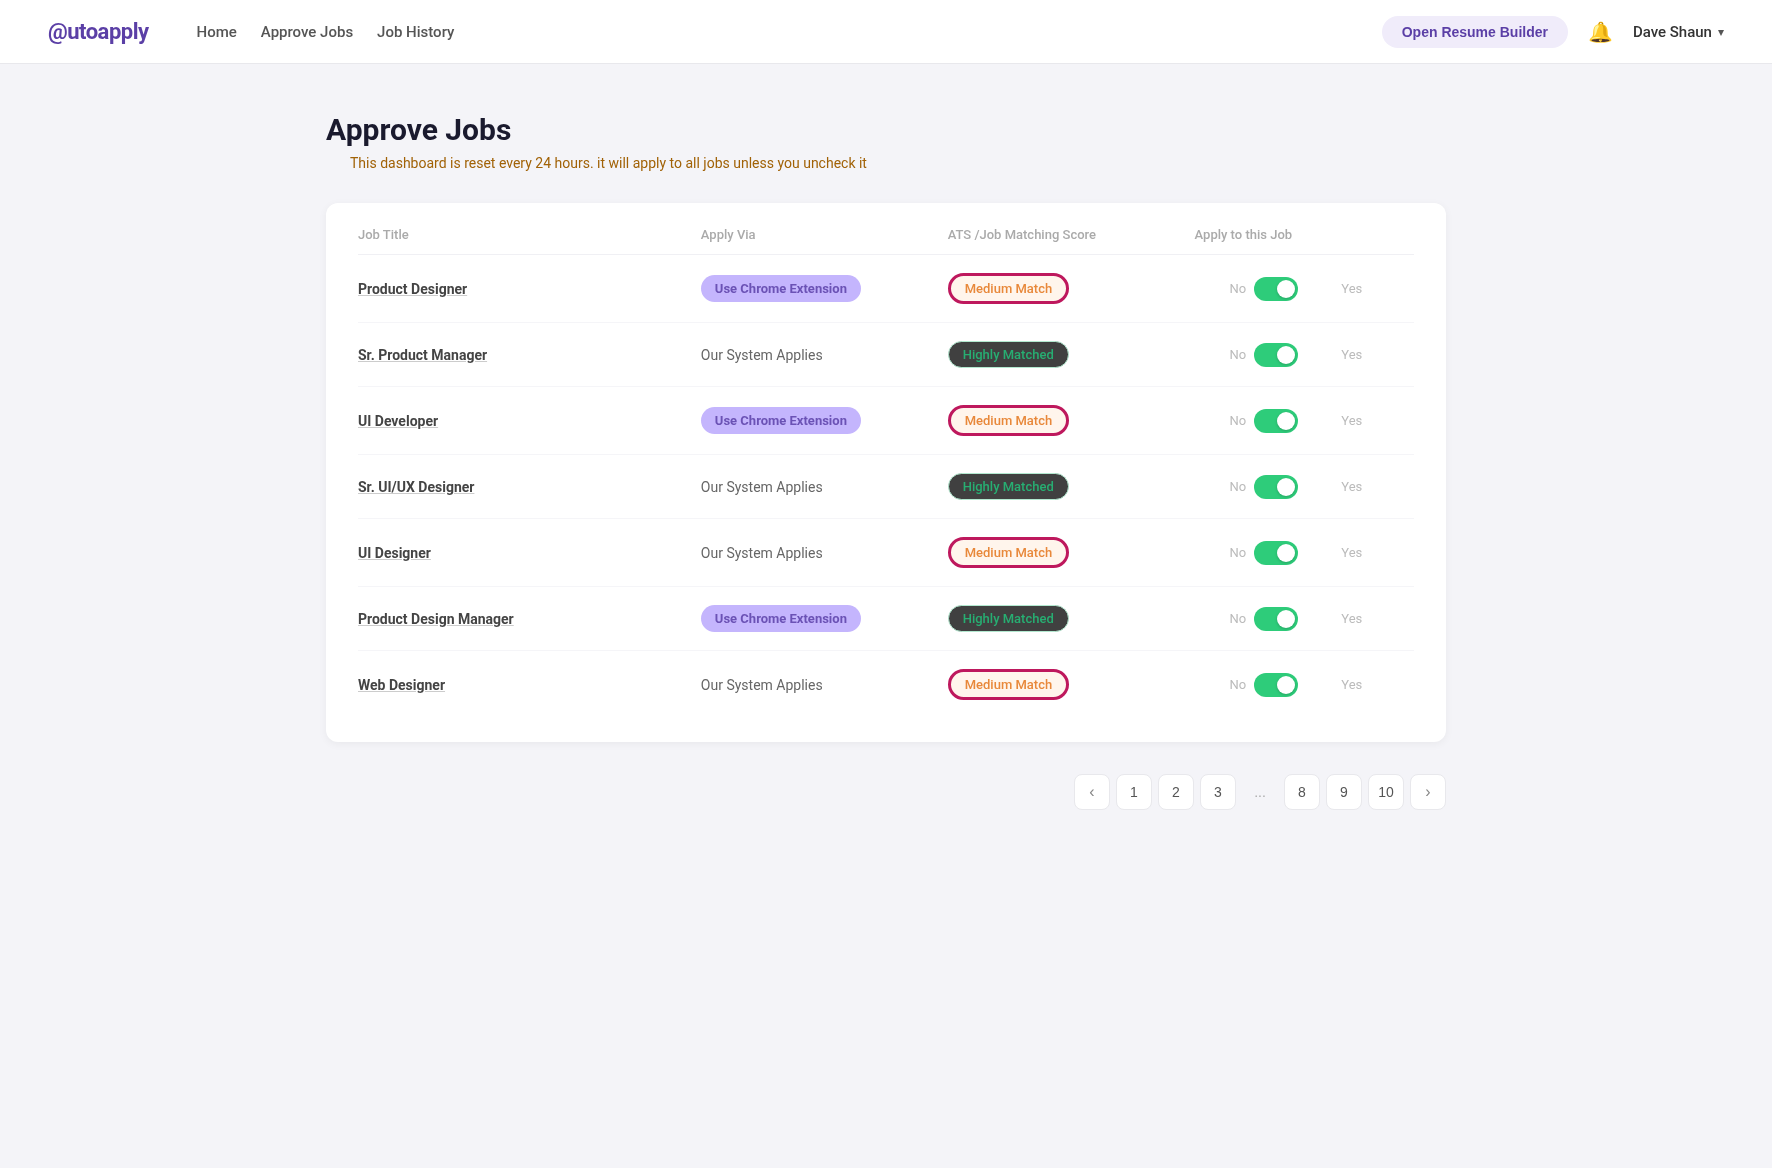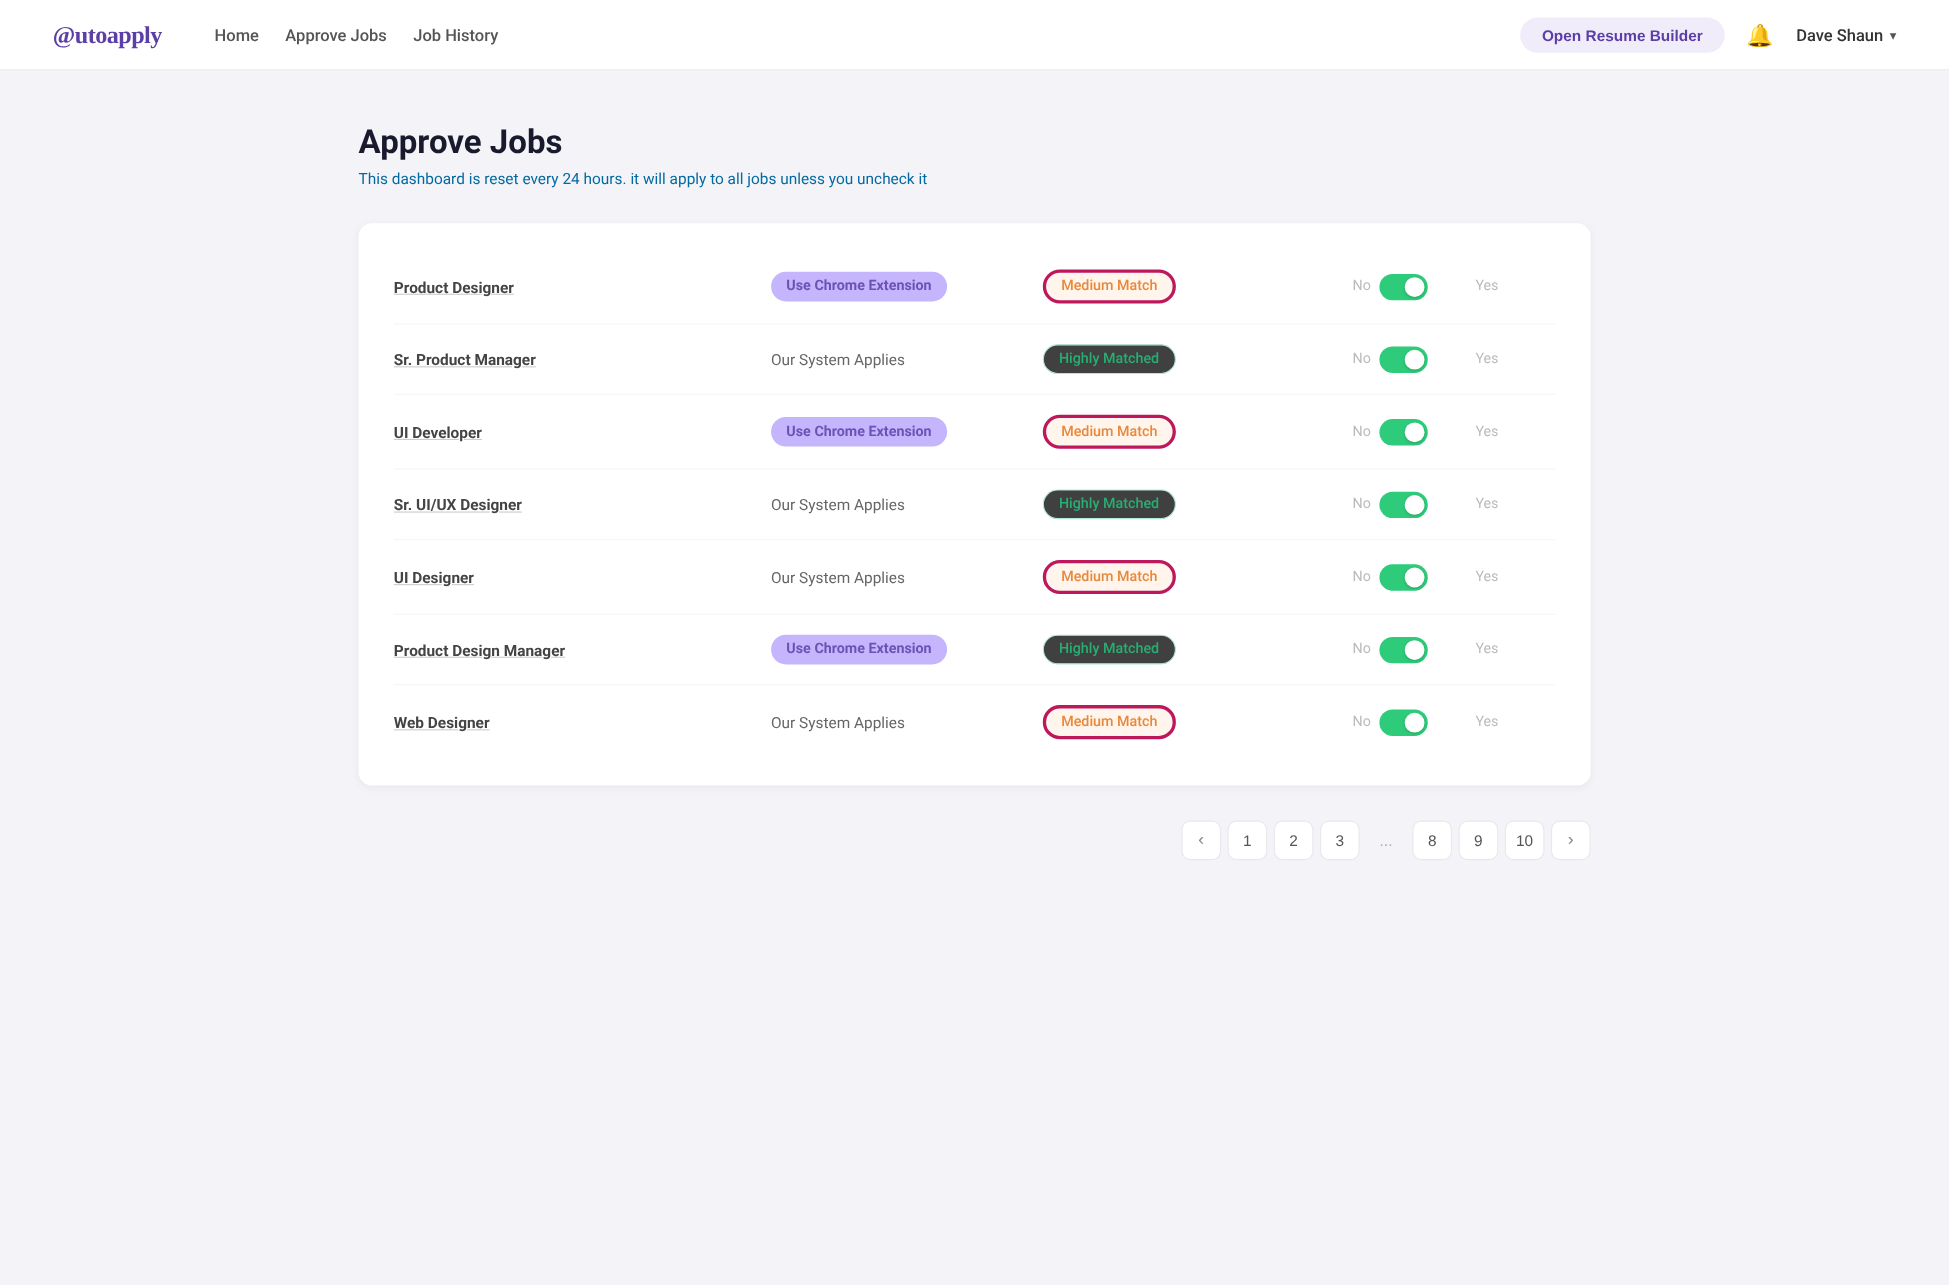--- a/index.html
+++ b/index.html
@@ -21,21 +21,20 @@
       position: sticky;
       top: 0;
       z-index: 100;
     }
     .logo {
       font-size: 22px;
       font-weight: 700;
       color: #5b3fa6;
       margin-right: 48px;
       letter-spacing: -0.5px;
-      font-family: Liberation Serif, serif;
     }
     .nav-links {
       display: flex;
       gap: 24px;
       list-style: none;
       flex: 1;
     }
     .nav-links li a {
       text-decoration: none;
       color: #555;
@@ -80,22 +79,23 @@
       padding: 48px 40px 60px;
     }
     .page-title {
       font-size: 30px;
       font-weight: 700;
       color: #1a1a2e;
       margin-bottom: 8px;
     }
     .page-subtitle {
       font-size: 14px;
-      color: #0369a1;
+      color: #a16207;
       margin-bottom: 32px;
+      margin-left: 24px;
     }
 
     
     .table-card {
       background: #fff;
       border-radius: 12px;
       padding: 24px 32px;
       box-shadow: 0 2px 8px rgba(0,0,0,0.05);
     }
     .table-header {
@@ -256,20 +256,26 @@
     </div>
   </div>
 </nav>
 
 <div class="main-content">
   <h1 class="page-title">Approve Jobs</h1>
   <p class="page-subtitle">This dashboard is reset every 24 hours. it will apply to all jobs unless you uncheck it</p>
 
   <div class="table-card">
 
+    <div class="table-header">
+      <div class="table-header-cell">Job Title</div>
+      <div class="table-header-cell">Apply Via</div>
+      <div class="table-header-cell">ATS /Job Matching Score</div>
+      <div class="table-header-cell">Apply to this Job</div>
+    </div>
 
     <div id="table-body">
         <div class="table-row">
           <div><a href="#" class="job-title-link">Product Designer</a></div>
           <div><span class="apply-via-badge">Use Chrome Extension</span></div>
           <div><span class="match-badge match-medium">Medium Match</span></div>
           <div class="apply-toggle-cell">
             <span class="toggle-label">No</span>
             <label class="toggle-switch">
     <input type="checkbox" checked="" style="">

